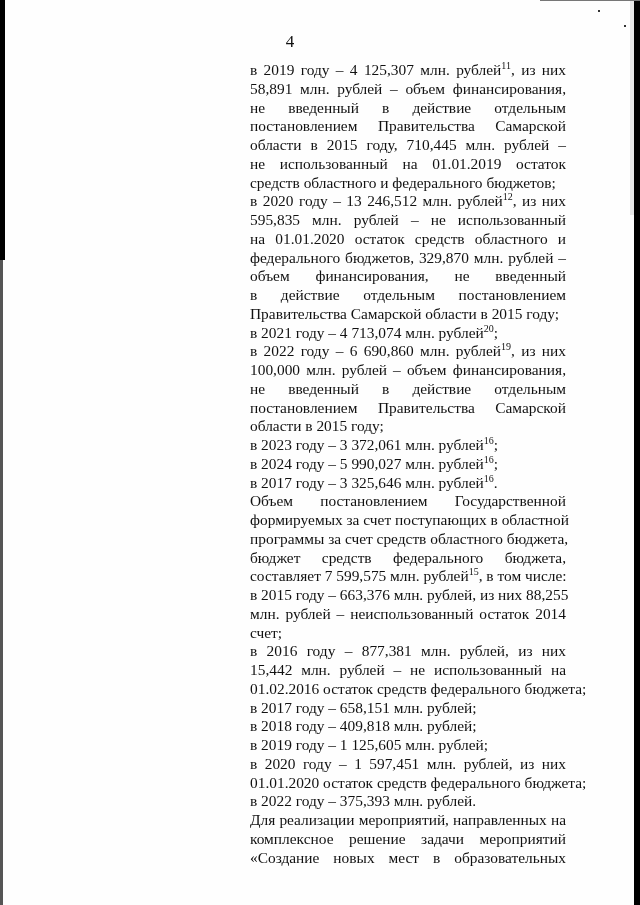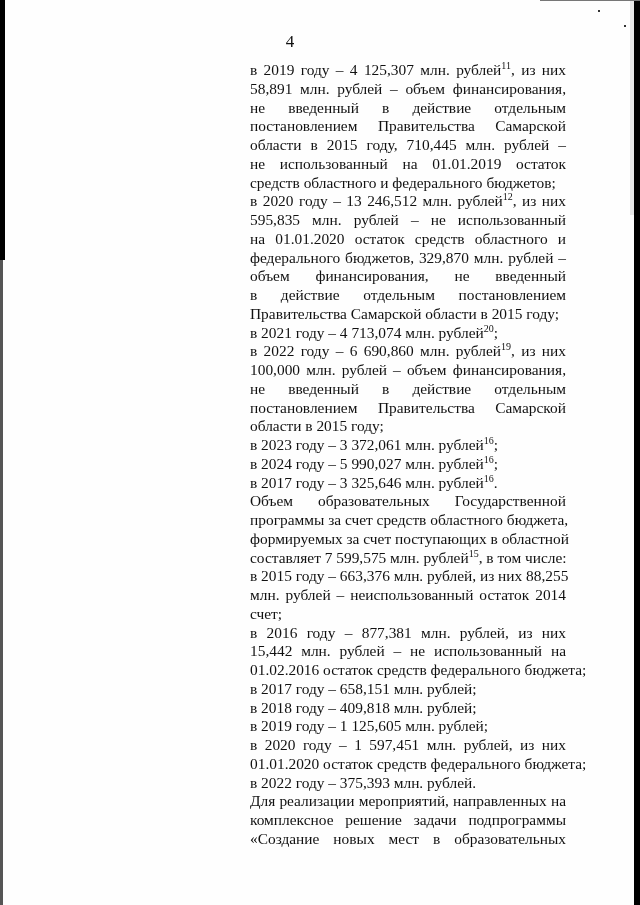--- a/index.html
+++ b/index.html
@@ -49,32 +49,33 @@
     <span class="line last"><span>Правительства Самарской области в 2015 году;</span></span>
     <span class="line last"><span>в 2021 году – 4 713,074 млн. рублей</span><sup>20</sup><span>;</span></span>
     <span class="line"><span>в 2022 году – 6 690,860 млн. рублей</span><sup>19</sup><span>, из них</span></span>
     <span class="line"><span>100,000 млн. рублей – объем финансирования,</span></span>
     <span class="line"><span>не введенный в действие отдельным</span></span>
     <span class="line"><span>постановлением Правительства Самарской</span></span>
     <span class="line last"><span>области в 2015 году;</span></span>
     <span class="line last"><span>в 2023 году – 3 372,061 млн. рублей</span><sup>16</sup><span>;</span></span>
     <span class="line last"><span>в 2024 году – 5 990,027 млн. рублей</span><sup>16</sup><span>;</span></span>
     <span class="line last"><span>в 2017 году – 3 325,646 млн. рублей</span><sup>16</sup><span>.</span></span>
-    <span class="line"><span>Объем образовательных Государственной</span></span>
+    <span class="line"><span>Объем постановлением Государственной</span></span>
+    <span class="line"><span>формируемых за счет поступающих в областной</span></span>
     <span class="line"><span>программы за счет средств областного бюджета,</span></span>
-    <span class="line"><span>формируемых за счет поступающих в областной</span></span>
+    <span class="line"><span>бюджет средств федерального бюджета,</span></span>
     <span class="line last"><span>составляет 7 599,575 млн. рублей</span><sup>15</sup><span>, в том числе:</span></span>
     <span class="line"><span>в 2015 году – 663,376 млн. рублей, из них 88,255</span></span>
     <span class="line"><span>млн. рублей – неиспользованный остаток 2014</span></span>
     <span class="line last"><span>счет;</span></span>
     <span class="line"><span>в 2016 году – 877,381 млн. рублей, из них</span></span>
     <span class="line"><span>15,442 млн. рублей – не использованный на</span></span>
     <span class="line last"><span>01.02.2016 остаток средств федерального бюджета;</span></span>
     <span class="line last"><span>в 2017 году – 658,151 млн. рублей;</span></span>
     <span class="line last"><span>в 2018 году – 409,818 млн. рублей;</span></span>
     <span class="line last"><span>в 2019 году – 1 125,605 млн. рублей;</span></span>
     <span class="line"><span>в 2020 году – 1 597,451 млн. рублей, из них</span></span>
     <span class="line last"><span>01.01.2020 остаток средств федерального бюджета;</span></span>
     <span class="line last"><span>в 2022 году – 375,393 млн. рублей.</span></span>
     <span class="line"><span>Для реализации мероприятий, направленных на</span></span>
-    <span class="line"><span>комплексное решение задачи подпрограммы</span></span>
+    <span class="line"><span>комплексное решение задачи мероприятий</span></span>
     <span class="line"><span>«Создание новых мест в образовательных</span></span>
   </div>
 
 </body></html>

